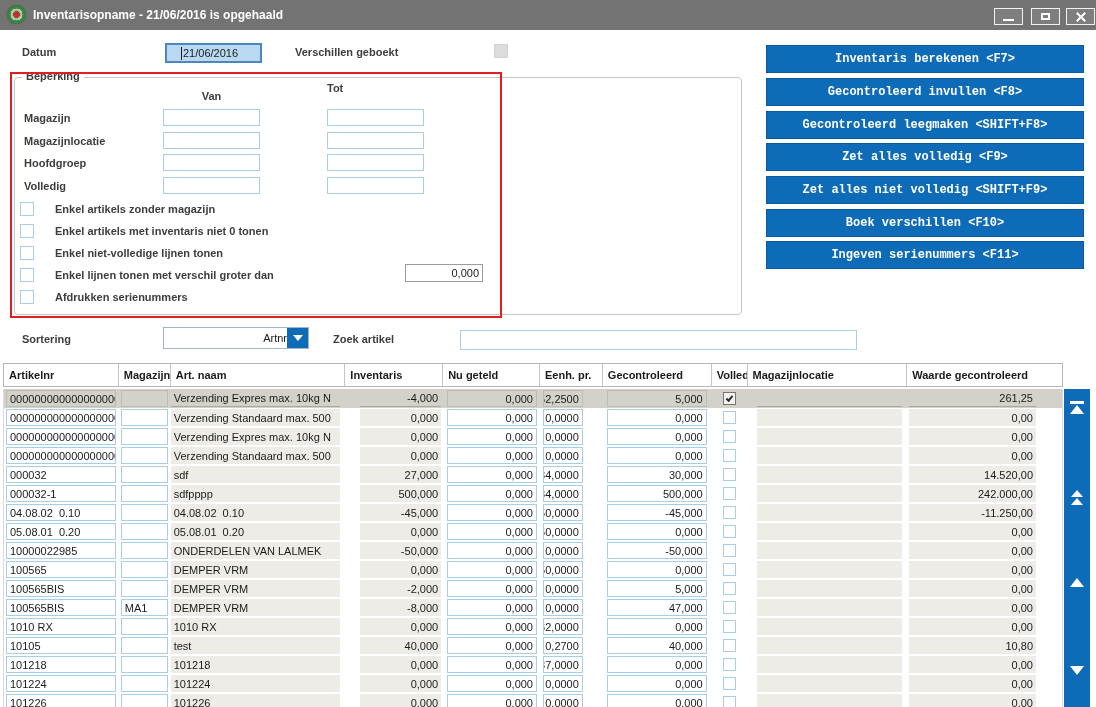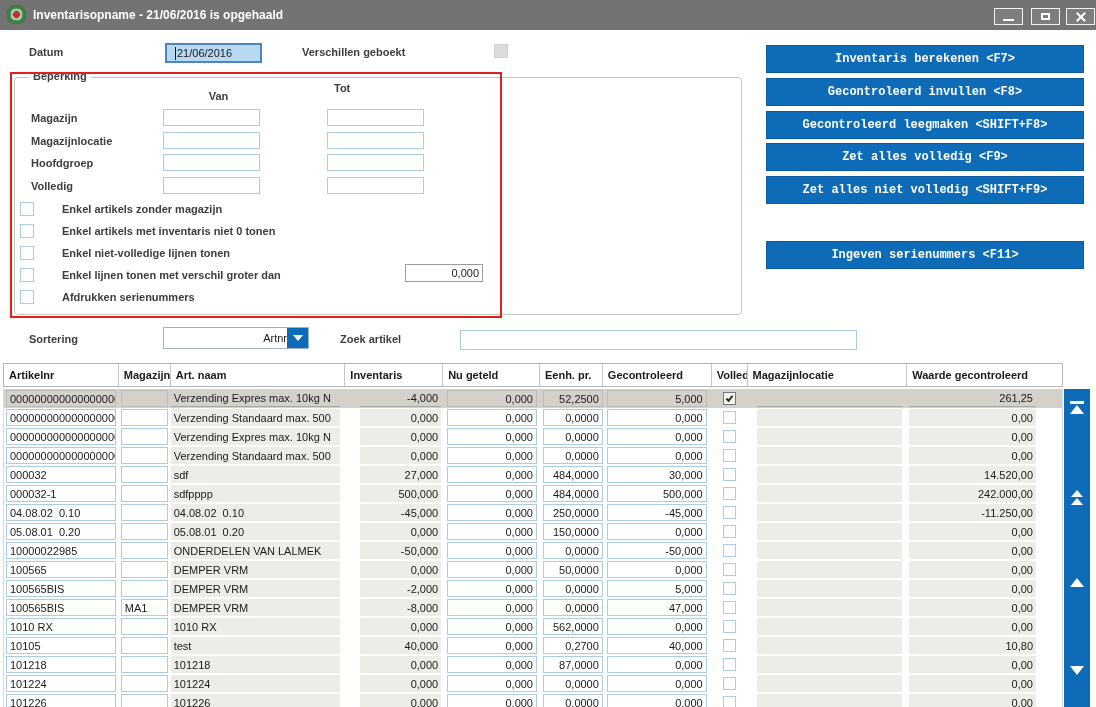--- a/index.html
+++ b/index.html
@@ -14,26 +14,26 @@
     background:radial-gradient(circle at 50% 50%, #b8352f 0%, #b8352f 24%, #97b09a 25%, #c2cec3 44%, #3f8c42 45%, #2e6d32 100%);
     box-shadow:0 0 1px #333; }
   #window-title { left:33px; top:0; height:30px; line-height:30px; color:#fff; font-weight:bold; font-size:12px; }
   .win-btn { top:8px; width:29px; height:17px; border:1px solid #f2f2f2; background:#7e7e7e; cursor:default; }
   .win-btn .bar { position:absolute; left:8px; top:10px; width:11px; height:2px; background:#fff; }
   .win-btn .sq  { position:absolute; left:9px; top:4px; width:9px; height:7px; border:2px solid #fff; }
   .win-btn .x1,.win-btn .x2 { position:absolute; left:8px; top:7px; width:12px; height:2px; background:#fff; }
   .win-btn .x1 { transform:rotate(45deg); } .win-btn .x2 { transform:rotate(-45deg); }
 
   
-  .lbl { font-weight:bold; color:#3d3d3d; white-space:pre;margin-left:7px; }
+  .lbl { font-weight:bold; color:#3d3d3d; white-space:pre; }
   .field { border:1px solid #a9cde7; background:#fff; }
 
   #datum-label { left:22px; top:46px; }
   #datum-input { left:165px; top:43px; width:97px; height:20px; border:2px solid #4d86bc; background:#b9d9f2;
-                 display:flex; align-items:center; padding-left:8px; }
+                 display:flex; align-items:center; padding-left:14px; }
   #datum-caret { width:1px; height:13px; background:#1a1a1a; margin-right:1px; }
   #verschillen-label { left:295px; top:46px; }
   #verschillen-cb { left:494px; top:44px; width:14px; height:14px; background:#dcdcdc; border:1px solid #d2d2d2; }
 
   
   #groupbox { left:14px; top:77px; width:728px; height:238px; border:1px solid #c9c7bd; border-radius:4px; }
   #beperking-title { left:22px; top:70px; background:#fff; padding:0 4px; }
   #red-box { left:10px; top:72px; width:492px; height:246px; border:2px solid #e11f1f; pointer-events:none; }
 
   #van-header { left:163px; top:90px; width:97px; text-align:center; }
@@ -70,21 +70,21 @@
   .td { display:flex; align-items:center; overflow:hidden; height:19px; }
   .c0{width:115px} .c1{width:52px} .c2{width:175px} .c3{width:98px} .c4{width:97px}
   .c5{width:63px} .c6{width:109px} .c7{width:36px} .c8{width:160px} .c9{width:155px}
   .edit { border:1px solid #a9cde7; background:#fff; height:17px; flex:1; display:flex; align-items:center;
           padding:0 3px; white-space:pre; overflow:hidden; }
   .ro   { background:#edece7; height:17px; flex:1; display:flex; align-items:center;
           padding:0 3px; white-space:pre; overflow:hidden; }
   .num { justify-content:flex-end; }
   .c0 .edit{margin:0 3px 0 2px} .c1 .edit{margin:0 3px 0 2px}
   .c2 .ro{margin:0 5px 0 0} .c3 .ro{margin:0 2px 0 15px}
-  .c4 .edit{margin:0 3px 0 4px} .c5 .edit{margin:0 0 0 3px} .c6 .edit{margin:0 5px 0 4px}
+  .c4 .edit{margin:0 3px 0 4px} .c5 .edit{margin:0 20px 0 3px} .c6 .edit{margin:0 5px 0 4px}
   .c7 .cb{margin-left:11px} .c8 .ro{margin:0 5px 0 9px} .c9 .ro{margin:0 26px 0 2px}
   .cb { width:13px; height:13px; border:1px solid #a9cde7; background:#fff; position:relative; }
   .trow.selected .edit { background:transparent; border-color:#bdbbb3; }
   .trow.selected .ro   { background:transparent; border-bottom:1px solid #a8a69e; }
   .trow.selected .cb   { border-color:#767676; background:#f4f3ef; }
   .cb .check { position:absolute; left:2px; top:3px; width:7px; height:4px;
                border-left:2px solid #2b2b2b; border-bottom:2px solid #2b2b2b; transform:rotate(-50deg); }
 
   
   #vscroll { left:1064px; top:389px; width:26px; height:318px; background:#0d6bb7; }
@@ -164,20 +164,21 @@
       </div>
   </div>
   <div id="zoek-label" class="abs lbl">Zoek artikel</div>
   <div id="zoek-input" class="abs field"></div>
 
   <div class="action-btn abs" style="top:45px">Inventaris berekenen &lt;F7&gt;</div>
   <div class="action-btn abs" style="top:78px">Gecontroleerd invullen &lt;F8&gt;</div>
   <div class="action-btn abs" style="top:111px">Gecontroleerd leegmaken &lt;SHIFT+F8&gt;</div>
   <div class="action-btn abs" style="top:143px">Zet alles volledig &lt;F9&gt;</div>
   <div class="action-btn abs" style="top:176px">Zet alles niet volledig &lt;SHIFT+F9&gt;</div>
+  <div class="action-btn abs" style="top:209px">Boek verschillen &lt;F10&gt;</div>
   <div class="action-btn abs" style="top:241px">Ingeven serienummers &lt;F11&gt;</div>
 
   <div id="thead" class="abs">
     <div class="th c0">Artikelnr</div>
     <div class="th c1">Magazijn</div>
     <div class="th c2">Art. naam</div>
     <div class="th c3">Inventaris</div>
     <div class="th c4">Nu geteld</div>
     <div class="th c5">Eenh. pr.</div>
     <div class="th c6">Gecontroleerd</div>

